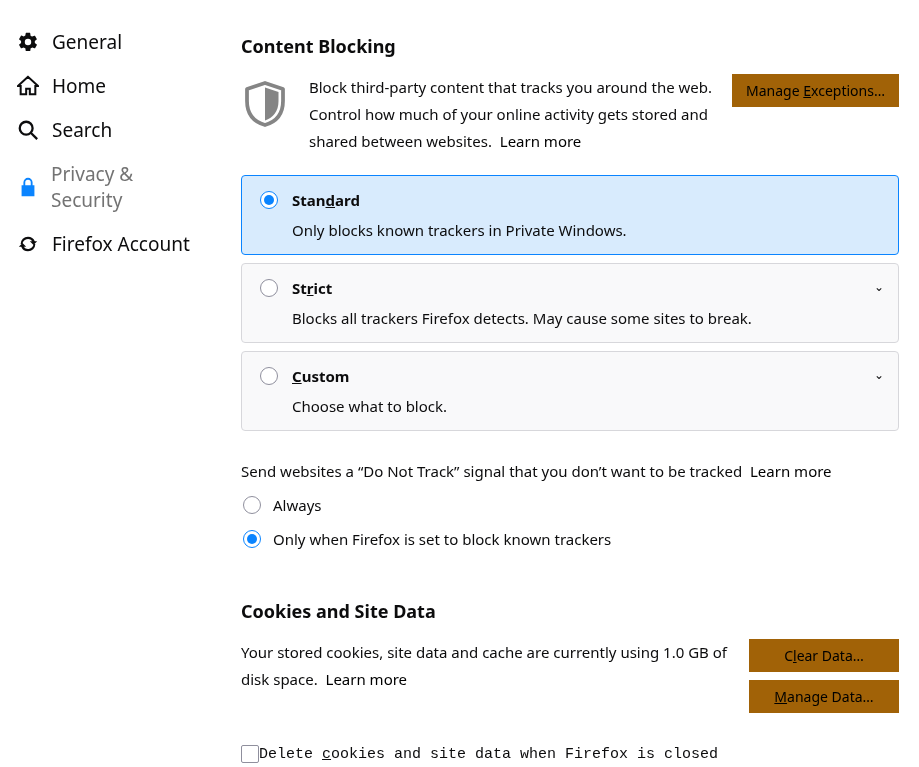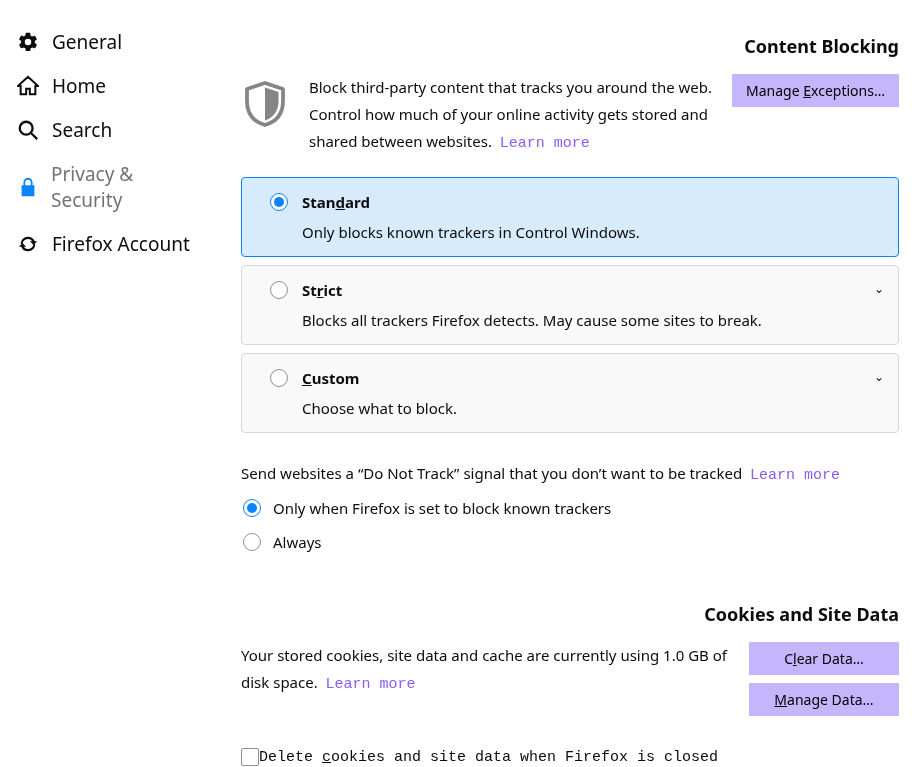--- a/index.html
+++ b/index.html
@@ -34,48 +34,47 @@
     .sidebar-label { font-size: 19px; }
     .main {
       flex: 1;
       padding: 34px 20px 20px 26px;
       overflow-y: auto;
     }
     h2.section-title {
       font-size: 18px;
       font-weight: 700;
       margin-bottom: 16px;
-      text-align: right;
     }
     .content-blocking-header {
       display: flex;
       align-items: flex-start;
       gap: 18px;
       margin-bottom: 20px;
     }
     .shield-icon { width: 50px; flex-shrink: 0; }
     .cb-desc { flex: 1; line-height: 1.8; font-size: 15px; }
-    a.link { color: #8b5cf6; text-decoration: none; cursor: pointer; font-family: Liberation Mono, monospace; }
+    a.link { color: #000000; text-decoration: none; cursor: pointer; }
     .btn {
-      background: #c4b5fd;
+      background: #a16207;
       border: none;
       padding: 7px 14px;
       font-size: 14px;
       cursor: pointer;
       white-space: nowrap;
       flex-shrink: 0;
       min-width: 150px;
       font-family: inherit;
     }
     .underline-letter { text-decoration: underline; }
     .option-group { margin-bottom: 30px; }
     .option-card {
       border: 1px solid #d7d7db;
       border-radius: 4px;
-      padding: 14px 28px;
+      padding: 14px 18px;
       margin-bottom: 8px;
       position: relative;
       background: #f9f9fa;
     }
     .option-card.selected {
       background: #d8ebfd;
       border-color: #0a84ff;
     }
     .option-header {
       display: flex;
@@ -218,21 +217,21 @@
     </div>
     <button class="btn">Manage <span class="underline-letter">E</span>xceptions…</button>
   </div>
 
   <div class="option-group" id="cb-options">
       <div class="option-card selected">
         <div class="option-header">
           <span class="radio checked"></span>
           <span class="option-title">Stan<span class="underline-letter">d</span>ard</span>
         </div>
-        <div class="option-desc">Only blocks known trackers in Control Windows.</div>
+        <div class="option-desc">Only blocks known trackers in Private Windows.</div>
       </div>
       <div class="option-card">
         <div class="option-header">
           <span class="radio "></span>
           <span class="option-title">St<span class="underline-letter">r</span>ict</span>
         </div>
         <span class="chevron">⌄</span>
         <div class="option-desc">Blocks all trackers Firefox detects. May cause some sites to break.</div>
       </div>
       <div class="option-card">
@@ -245,26 +244,26 @@
       </div>
     </div>
 
   <div class="dnt-section">
     <div class="dnt-text">
       <span>Send websites a “Do Not Track” signal that you don’t want to be tracked</span>
       &nbsp;<a class="link">Learn more</a>
     </div>
     <div id="dnt-options">
         <div class="radio-row">
+          <span class="radio "></span>
+          <span class="radio-label">Always</span>
+        </div>
+        <div class="radio-row">
           <span class="radio checked"></span>
           <span class="radio-label">Only when Firefox is set to block known trackers</span>
-        </div>
-        <div class="radio-row">
-          <span class="radio "></span>
-          <span class="radio-label">Always</span>
         </div>
       </div>
   </div>
 
   <div class="cookies-section">
     <h2 class="section-title">Cookies and Site Data</h2>
 
     <div class="cookies-row">
       <div class="cookies-desc">
         <span>Your stored cookies, site data and cache are currently using 1.0 GB of disk space.</span>

